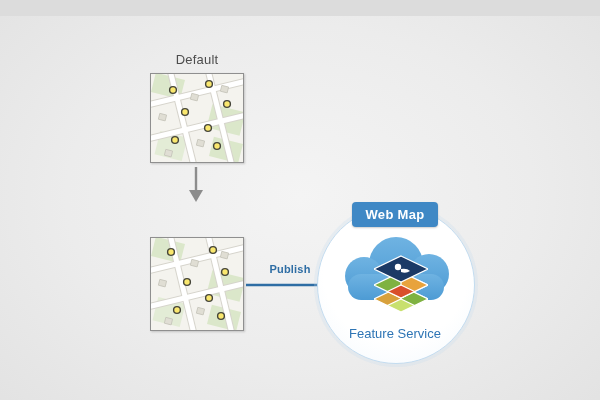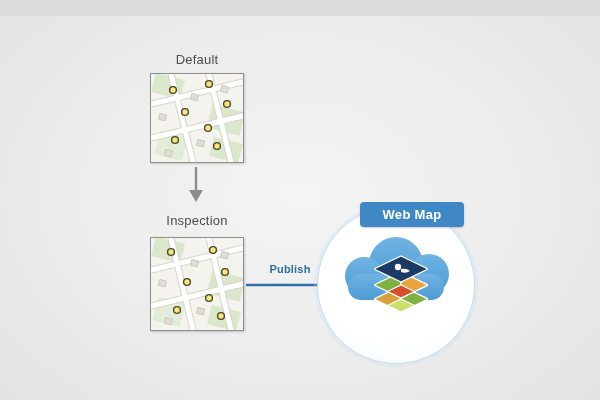--- a/index.html
+++ b/index.html
@@ -40,22 +40,22 @@
   }
   .publish-arrow{position:absolute;left:246px;top:261px;}
   .cloud-circle{
     position:absolute;left:317px;top:190px;
     width:156px;height:156px;border-radius:50%;
     background:radial-gradient(circle at 50% 40%, #ffffff 60%, #f2f8fd 100%);
     border:1px solid #c3dcf0;
     box-shadow:0 0 0 3px rgba(195,220,240,.25);
   }
   .web-map-badge{
-    position:absolute;left:360px;top:186px;
-    min-width:70px;height:25px;padding:0 17px;
+    position:absolute;left:352px;top:186px;
+    min-width:70px;height:25px;padding:0 8px;
     background:#3f88c5;border-radius:4px;
     display:flex;align-items:center;justify-content:center;
     color:#ffffff;font-size:13px;font-weight:bold;letter-spacing:.3px;
     box-shadow:0 1px 2px rgba(0,0,0,.2);
     z-index:3;
   }
   .cloud-icon{position:absolute;left:334px;top:216px;z-index:1;}
   .fs-icon{position:absolute;left:374px;top:236px;z-index:2;}
   .feature-service-label{
     position:absolute;left:345px;top:310px;width:100px;
@@ -106,21 +106,20 @@
         <circle cx="66" cy="72" r="3.4"></circle>
       </g>
     </svg>
   </div>
 
   <svg class="down-arrow" width="20" height="36">
     <line x1="10" y1="0" x2="10" y2="24" stroke="#8c8c8c" stroke-width="2.4"></line>
     <polygon points="3,23 17,23 10,35" fill="#8c8c8c"></polygon>
   </svg>
 
-  <div class="step-label label-inspection">Inspection</div>
 
   <div class="map-thumb map2">
     <svg viewBox="0 0 92 92">
       <rect x="0" y="0" width="92" height="92" fill="#f4f3ee"></rect>
       <rect x="2" y="2" width="30" height="20" fill="#dbe7ca" transform="rotate(14 17 12)"></rect>
       <rect x="58" y="36" width="34" height="24" fill="#dbe7ca" transform="rotate(14 75 48)"></rect>
       <rect x="4" y="62" width="28" height="24" fill="#e3ecd6" transform="rotate(14 18 74)"></rect>
       <rect x="58" y="70" width="30" height="20" fill="#dbe7ca" transform="rotate(14 73 80)"></rect>
       <g stroke="#d6d4cc" stroke-width="7" fill="none">
         <path d="M -8 34 L 100 8"></path>
@@ -194,14 +193,15 @@
       <polygon points="27,33 40.5,39.5 27,46 13.5,39.5" fill="#d94f2b"></polygon>
     </g>
 
     <polygon points="27,4 54,17 27,30 0,17" fill="#1b3a66" stroke="#ffffff" stroke-width="1.2"></polygon>
     <g fill="#ffffff">
       <circle cx="24" cy="15" r="3.2"></circle>
       <path d="M 27 17 q 6 -1 9 2 q -4 3 -9 1 z"></path>
     </g>
   </svg>
 
+  <div class="feature-service-label">Feature Service</div>
 
 </div>
 
 </body></html>

